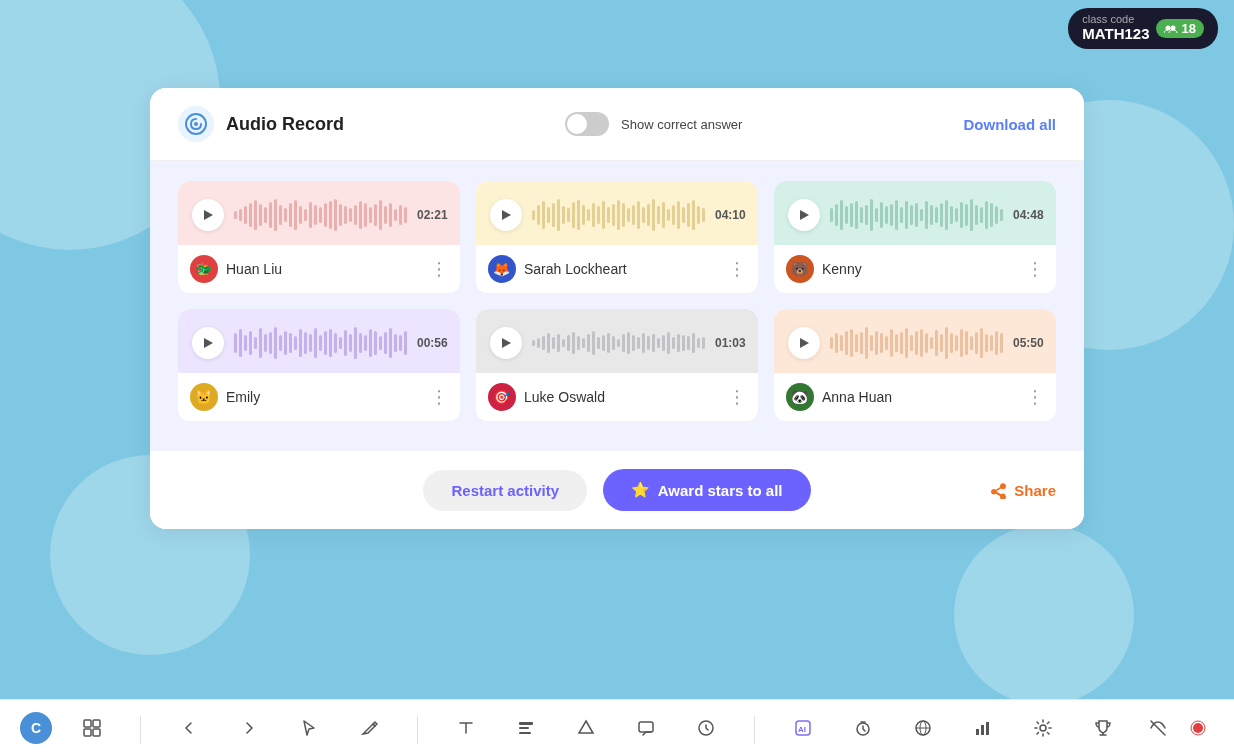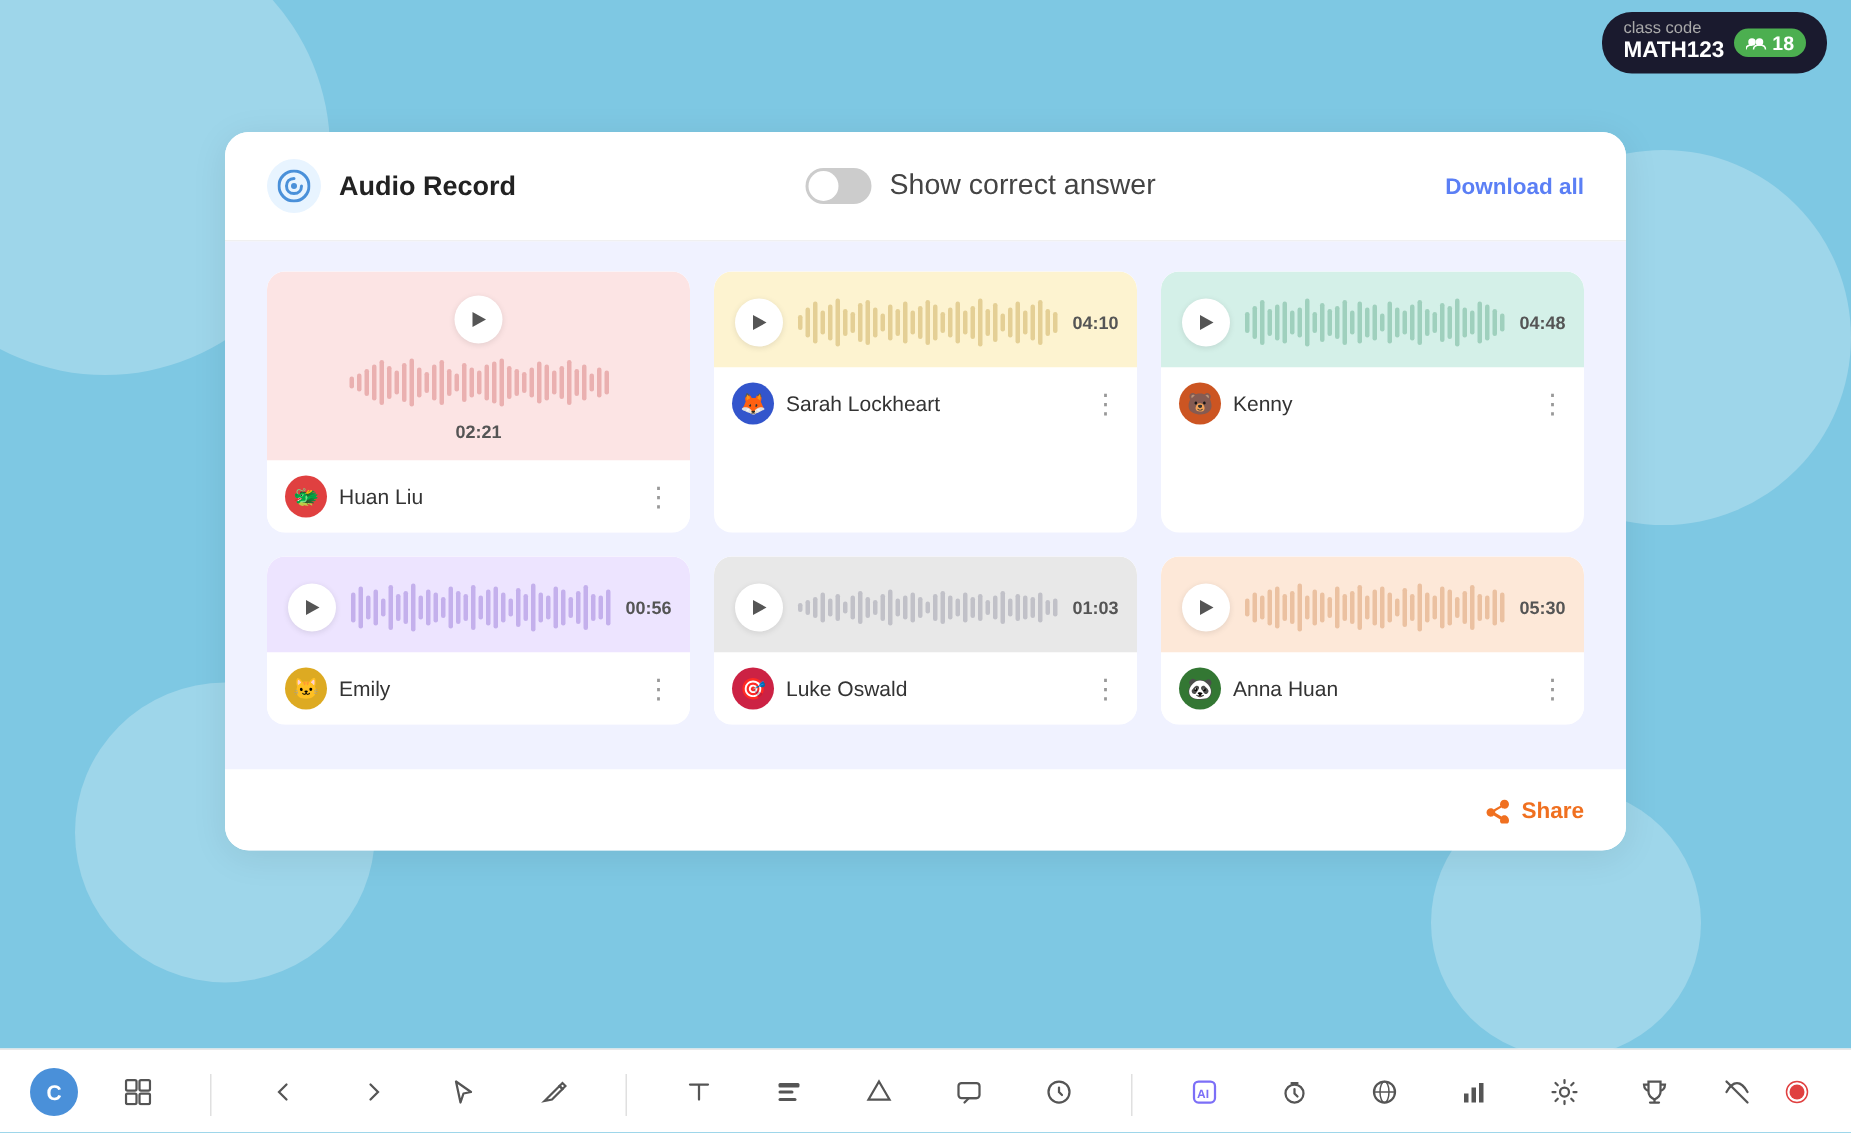--- a/index.html
+++ b/index.html
@@ -122,21 +122,21 @@
       position: absolute;
       top: 2px;
       left: 2px;
       width: 20px;
       height: 20px;
       background: white;
       border-radius: 50%;
       transition: left 0.2s;
     }
     .toggle-label {
-      font-size: 19px;
+      font-size: 13px;
       color: #444;
     }
     .download-all {
       color: #5b7ff5;
       font-size: 15px;
       font-weight: 600;
       cursor: pointer;
       text-decoration: none;
     }
 
@@ -260,21 +260,21 @@
     .more-btn {
       background: none;
       border: none;
       cursor: pointer;
       color: #999;
       font-size: 18px;
       line-height: 1;
     }
 
     
-    .color-pink { background: #fce4e4; flex-direction: column; }
+    .color-pink { background: #fce4e4; }
     .color-yellow { background: #fdf3d0; }
     .color-green { background: #d4f0e8; }
     .color-purple { background: #ede4ff; }
     .color-gray { background: #e8e8e8; }
     .color-peach { background: #fde8d8; }
 
     
     .card-footer {
       background: white;
       padding: 18px 28px;
@@ -729,36 +729,43 @@
               <div class="waveform-bar" style="height:28px;background:rgba(200,120,60,0.35);"></div>
               <div class="waveform-bar" style="height:24px;background:rgba(200,120,60,0.35);"></div>
               <div class="waveform-bar" style="height:14px;background:rgba(200,120,60,0.35);"></div>
               <div class="waveform-bar" style="height:22px;background:rgba(200,120,60,0.35);"></div>
               <div class="waveform-bar" style="height:30px;background:rgba(200,120,60,0.35);"></div>
               <div class="waveform-bar" style="height:18px;background:rgba(200,120,60,0.35);"></div>
               <div class="waveform-bar" style="height:16px;background:rgba(200,120,60,0.35);"></div>
               <div class="waveform-bar" style="height:24px;background:rgba(200,120,60,0.35);"></div>
               <div class="waveform-bar" style="height:20px;background:rgba(200,120,60,0.35);"></div>
             </div>
-        <span class="duration">05:30</span>
+        <span class="duration">05:50</span>
       </div>
       <div class="audio-card-footer">
         <div class="student-info">
           <div class="avatar" style="background:#337733;">🐼</div>
           <span class="student-name">Anna Huan</span>
         </div>
         <button class="more-btn">⋮</button>
       </div>
     </div>
       </div>
 
   </div>
 
   <div class="card-footer">
     <div style="flex:1;"></div>
+    <div style="display:flex; align-items:center; gap:16px;">
+      <button class="restart-btn">Restart activity</button>
+      <button class="award-btn">
+        <span>⭐</span>
+        <span>Award stars to all</span>
+      </button>
+    </div>
     <div style="flex:1; display:flex; justify-content:flex-end;">
       <button class="share-btn">
         <svg width="18" height="18" viewBox="0 0 18 18" fill="none">
           <path d="M13 12.5 C12.2 12.5, 11.5 12.8, 11 13.3 L6.8 10.8 C6.9 10.5, 6.9 10.2, 6.8 9.9 L11 7.4 C11.5 7.9, 12.2 8.2, 13 8.2 C14.7 8.2, 16 6.9, 16 5.2 C16 3.5, 14.7 2.2, 13 2.2 C11.3 2.2, 10 3.5, 10 5.2 C10 5.5, 10.1 5.8, 10.2 6.1 L5.8 8.7 C5.3 8.2, 4.6 7.9, 3.8 7.9 C2.3 7.9, 1 9.2, 1 10.7 C1 12.2, 2.3 13.5, 3.8 13.5 C4.6 13.5, 5.3 13.2, 5.8 12.7 L10.2 15.3 C10.1 15.6, 10 15.9, 10 16.2 C10 17.7, 11.3 19, 13 19 C14.7 19, 16 17.7, 16 16 C16 14.3, 14.7 12.5, 13 12.5Z" fill="#f07020"></path>
         </svg>
         <span>Share</span>
       </button>
     </div>
   </div>
 

